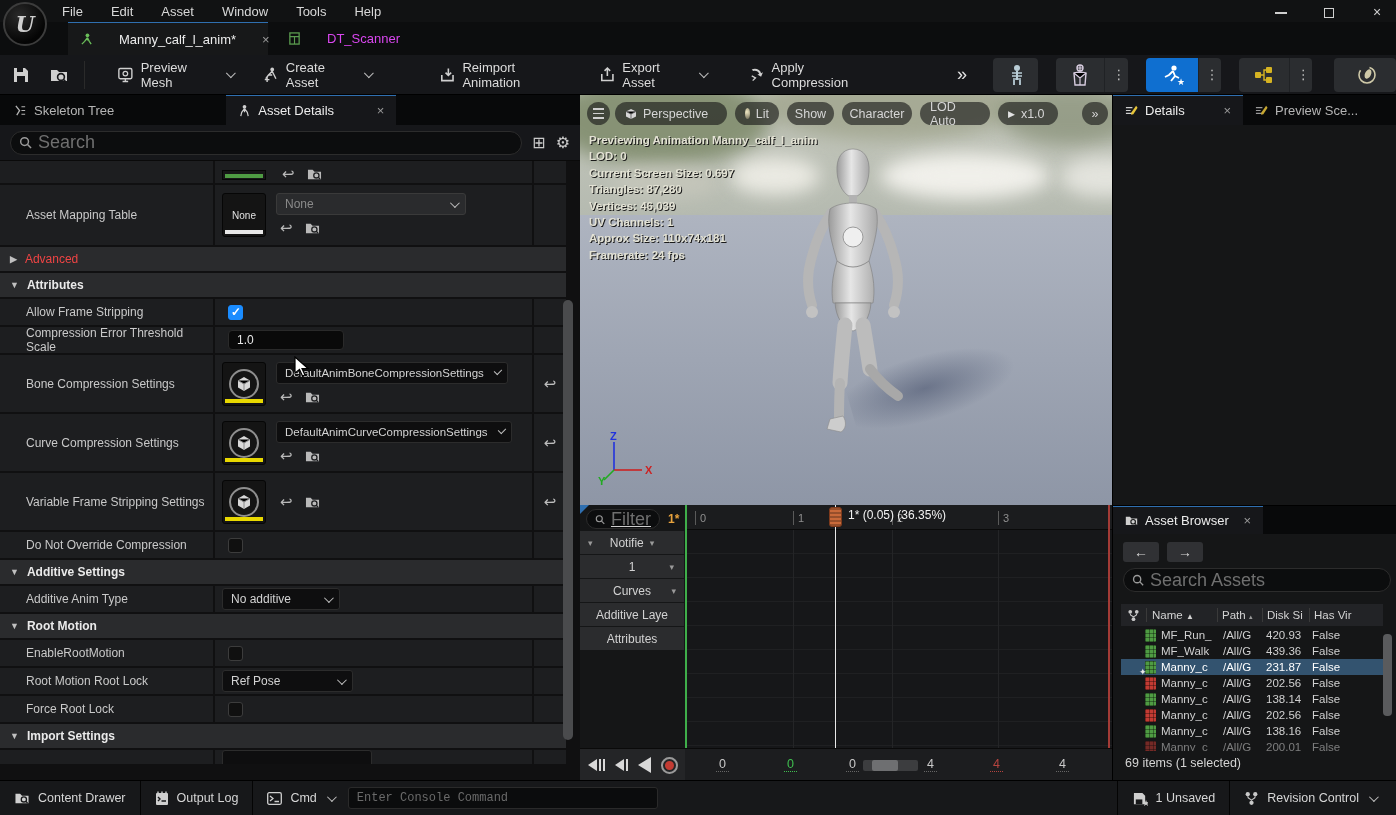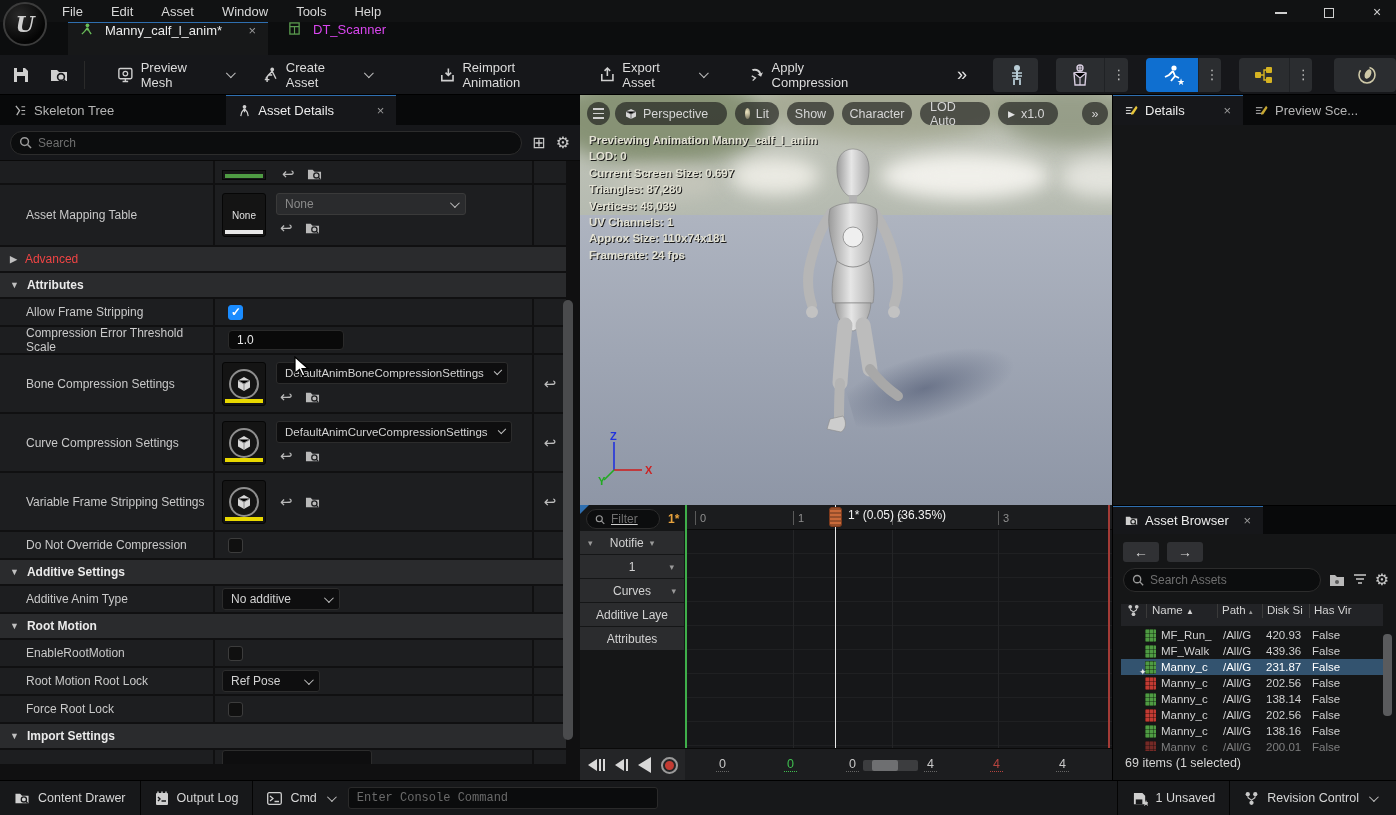--- a/index.html
+++ b/index.html
@@ -11,21 +11,21 @@
     background:radial-gradient(circle at 35% 30%, #2a2a2a, #050505 70%); border:2px solid #3c3c3c;
     display:flex; align-items:center; justify-content:center; z-index:10; }
   #logo span { font-family:"DejaVu Serif", serif; font-style:italic; font-weight:bold; font-size:22px; color:#cfcfcf; }
   .menu-items { position:absolute; left:62px; top:0; height:22px; display:flex; gap:28px; align-items:center; font-size:13px; color:#d8d8d8; }
   .menu-item { cursor:default; }
   .win-controls { position:absolute; right:8px; top:0; height:24px; display:flex; gap:26px; align-items:center; color:#cfcfcf; }
   .win-btn { width:22px; text-align:center; font-size:14px; }
   .win-min-bar { display:inline-block; width:12px; height:2px; background:#cfcfcf; vertical-align:middle;}
   .win-max-box { display:inline-block; width:10px; height:10px; border:1.5px solid #cfcfcf; vertical-align:middle;}
   #tabbar { position:absolute; left:0; top:22px; width:1396px; height:33px; background:#0c0d0e; }
-  .edit-tab { position:absolute; top:0; height:33px; display:flex; align-items:flex-start; gap:12px; padding:0 12px; font-size:13px; }
+  .edit-tab { position:absolute; top:0; height:33px; display:flex; align-items:center; gap:26px; padding:0 12px; font-size:13px; }
   .edit-tab.active { left:68px; width:200px; background:#171819; border-top:1px solid #2f6fb0; color:#ececec; }
   .edit-tab.inactive { left:276px; width:120px; color:#d946ef; }
   .tab-close { color:#9a9a9a; font-size:13px; margin-left:auto; }
   .mini-icon { width:13px; height:13px; flex:0 0 auto; }
   #toolbar { position:absolute; left:0; top:55px; width:1396px; height:40px; background:#16171a; border-bottom:1px solid #000; display:flex; align-items:center; }
   .tb-btn { display:flex; align-items:center; gap:7px; font-size:13px; color:#dcdcdc; padding:0 10px; height:40px; }
   .tb-sep { width:1px; height:28px; background:#2a2a2a; margin:0 6px; }
   .tb-icon { width:18px; height:18px; }
   .chev { display:inline-block; width:7px; height:7px; border-right:1.5px solid #bdbdbd; border-bottom:1.5px solid #bdbdbd; transform:rotate(45deg) translateY(-2px); margin-left:2px; }
   .mode-group { display:flex; align-items:stretch; border-radius:4px; overflow:hidden; margin-left:14px; height:34px; }
@@ -33,21 +33,21 @@
   .mode-btn.sel { background:#0f6fd0; }
   .mode-kebab { background:#2b2d30; border-left:1px solid #202225; display:flex; align-items:center; padding:0 7px; color:#c4c4c4; font-size:13px; }
   
   .panel-tabstrip { background:#08090a; display:flex; align-items:flex-end; }
   .panel-tab { height:30px; display:flex; align-items:center; gap:7px; padding:0 12px; font-size:13px; color:#b5b5b5; }
   .panel-tab.active { background:#16171a; border-top:1px solid #2f6fb0; color:#ececec; }
   #left-panel { position:absolute; left:0; top:95px; width:580px; height:685px; background:#141516; border-right:1px solid #000; }
   #lp-tabs { position:absolute; left:0; top:0; width:580px; height:30px; }
   #lp-search-row { position:absolute; left:0; top:30px; width:580px; height:36px; background:#16171a; display:flex; align-items:center; padding:0 10px; gap:10px; border-bottom:1px solid #0a0a0a;}
   .searchbox { flex:1; height:24px; background:#0c0d0e; border:1px solid #2c2c2c; border-radius:12px; display:flex; align-items:center; padding:0 8px; gap:6px; }
-  .searchbox input { flex:1; background:transparent; border:none; outline:none; color:#cfcfcf; font-size:12px; font-family:"Liberation Sans",sans-serif; }
+  .searchbox input { flex:1; background:transparent; border:none; outline:none; color:#cfcfcf; font-size:18px; font-family:"Liberation Sans",sans-serif; }
   .searchbox input::placeholder { color:#6f6f6f; }
   .glyph-btn { color:#c9c9c9; font-size:16px; line-height:1; }
   #lp-rows { position:absolute; left:0; top:66px; width:580px; height:619px; background:#101011; overflow:hidden; }
   .prow { position:relative; width:566px; background:#1d1e20; margin-bottom:2px; display:flex; align-items:center; }
   .prow .plabel { width:213px; padding-left:26px; font-size:12px; color:#c9c9c9; flex:0 0 auto; }
   .prow .pvalue { flex:1; border-left:2px solid #101011; align-self:stretch; display:flex; align-items:center; padding-left:7px; position:relative;}
   .prow .preset { width:34px; border-left:2px solid #101011; align-self:stretch; display:flex; align-items:center; justify-content:center; color:#bdbdbd; font-size:15px;}
   .cat-row { width:566px; background:#2a2b2d; margin-bottom:2px; height:24px; display:flex; align-items:center; gap:8px; padding-left:10px; font-size:12px; font-weight:bold; color:#eaeaea; }
   .tri { font-size:9px; color:#c0c0c0; }
   .checkbox { width:15px; height:15px; border-radius:3px; background:#101010; border:1px solid #3c3c3c; margin-left:6px; position:relative; }
@@ -98,21 +98,21 @@
   .tp-grp { display:flex; align-items:center; gap:2px; }
   .tp-rec { width:17px; height:17px; border:2px solid #9a9a9a; border-radius:50%; display:flex; align-items:center; justify-content:center;}
   .tp-rec i { width:9px; height:9px; border-radius:50%; background:#c23b33; }
   .tp-num { position:absolute; top:8px; font-size:12.5px; color:#c9c9c9; border-bottom:1px dotted #666; padding:0 3px; }
   #tp-slider { position:absolute; left:283px; top:11px; width:55px; height:11px; background:#3c3d3f; border-radius:2px; }
   #tp-slider i { position:absolute; left:9px; top:0; width:26px; height:11px; background:#6e6f71; border-radius:2px; }
   
   #right-top { position:absolute; left:1112px; top:95px; width:284px; height:410px; background:#151617; border-left:1px solid #000;}
   #right-bottom { position:absolute; left:1112px; top:505px; width:284px; height:275px; background:#151617; border-left:1px solid #000; border-top:1px solid #000;}
   .nav-btn { width:36px; height:20px; background:#303134; border-radius:3px; display:flex; align-items:center; justify-content:center; color:#d8d8d8; font-size:14px; }
-  #ab-table-head { position:absolute; left:8px; top:98px; width:262px; height:22px; background:#222326; display:flex; align-items:flex-start; font-size:11.5px; color:#d3d3d3; }
+  #ab-table-head { position:absolute; left:8px; top:98px; width:262px; height:22px; background:#222326; display:flex; align-items:center; font-size:11.5px; color:#d3d3d3; }
   .ab-col-sep { width:1px; height:14px; background:#3a3a3a; }
   .ab-row { display:flex; align-items:center; height:16px; font-size:11.5px; color:#d0d0d0; padding-left:24px; }
   .ab-row.sel { background:#33536f; color:#fff; }
   .sheet { width:11px; height:13px; border-radius:1px; margin-right:5px; flex:0 0 auto; position:relative;
     background-image:linear-gradient(rgba(0,0,0,.35) 1px, transparent 1px), linear-gradient(90deg, rgba(0,0,0,.35) 1px, transparent 1px);
     background-size:4px 4px; }
   .sheet.green { background-color:#4f9b43; }
   .sheet.red { background-color:#c23b33; }
   .sheet.star::after { content:"✦"; position:absolute; left:-6px; bottom:-3px; color:#e8e8e8; font-size:9px; }
   .ab-cell-name { width:62px; white-space:nowrap; overflow:hidden; }
@@ -486,21 +486,21 @@
     <div class="prow" style="height:26px">
       <div class="plabel">EnableRootMotion</div>
       <div class="pvalue">
           <div class="checkbox"></div>
         </div>
       <div class="preset"></div>
     </div>
     <div class="prow" style="height:26px">
       <div class="plabel">Root Motion Root Lock</div>
       <div class="pvalue">
-          <div class="dd" style="width:98px;">
+          <div class="dd" style="width:131px;">
             <span>Ref Pose</span>
             <i class="chev"></i>
           </div>
         </div>
       <div class="preset"></div>
     </div>
     <div class="prow" style="height:26px">
       <div class="plabel">Force Root Lock</div>
       <div class="pvalue">
           <div class="checkbox"></div>

